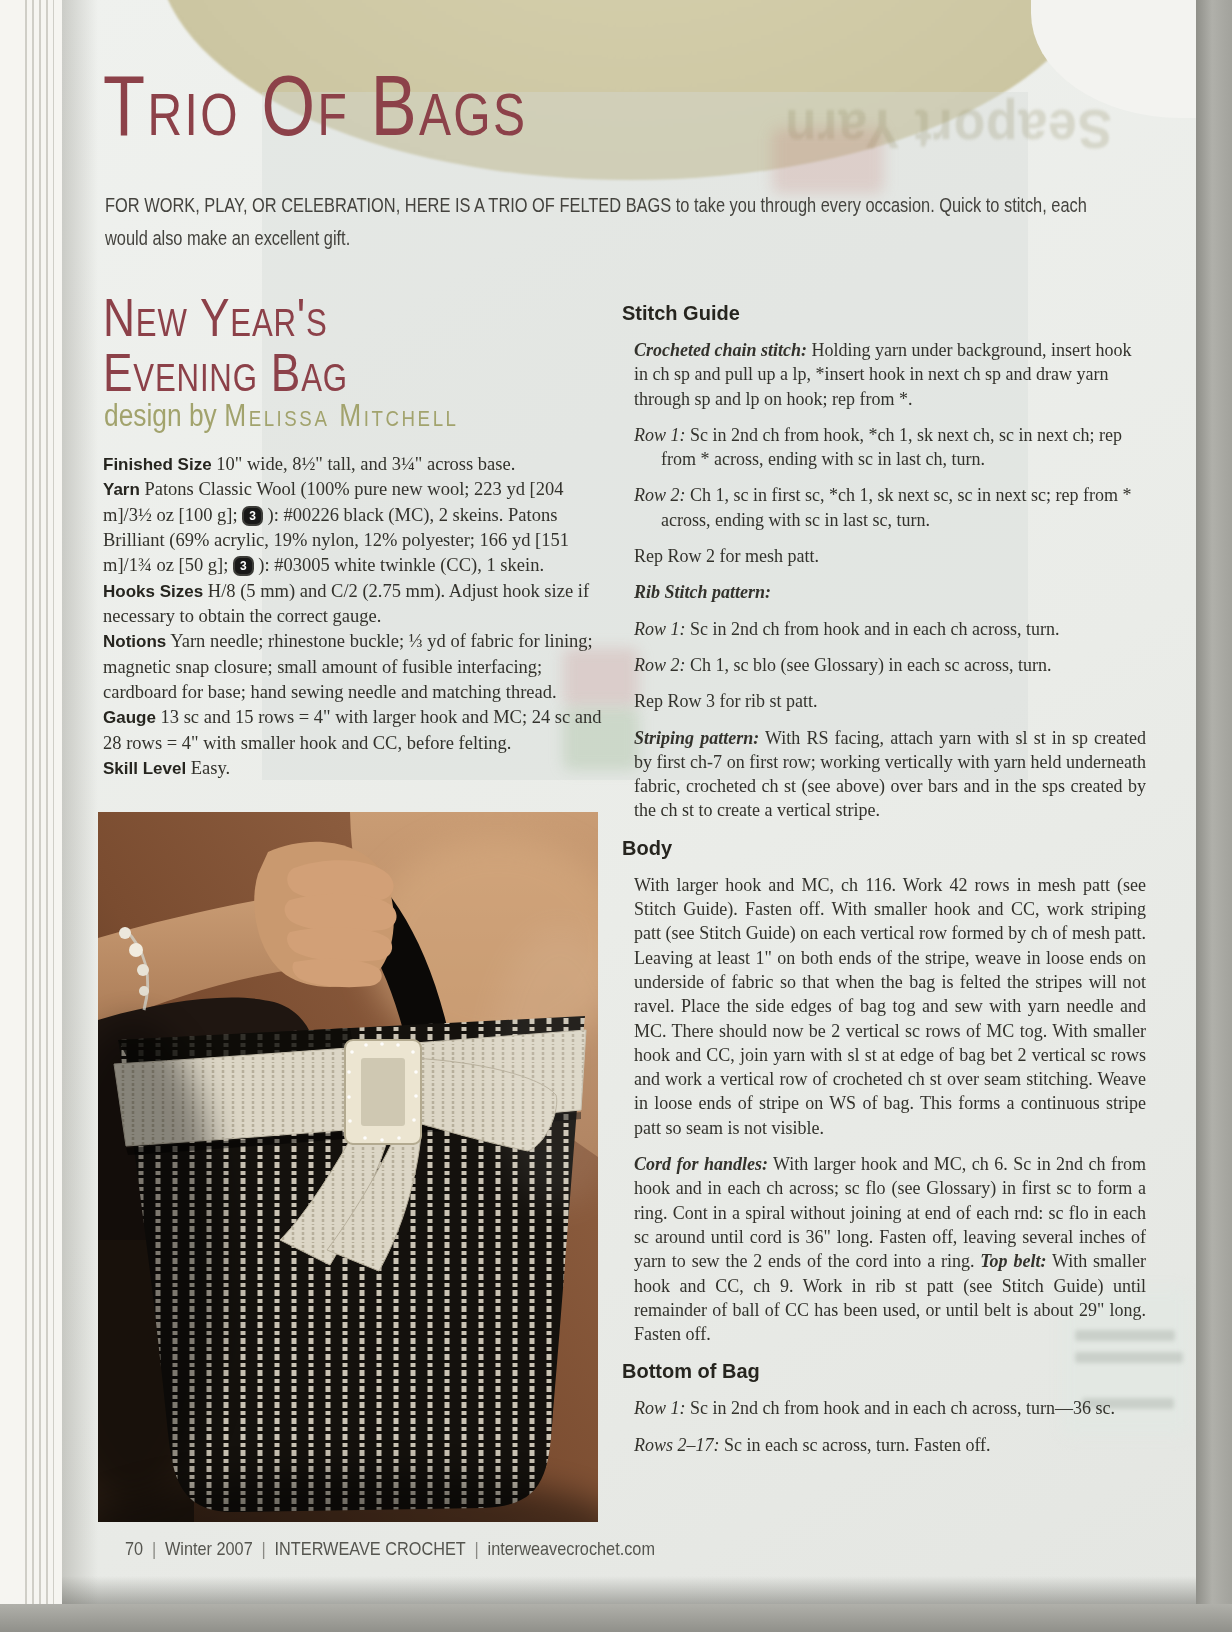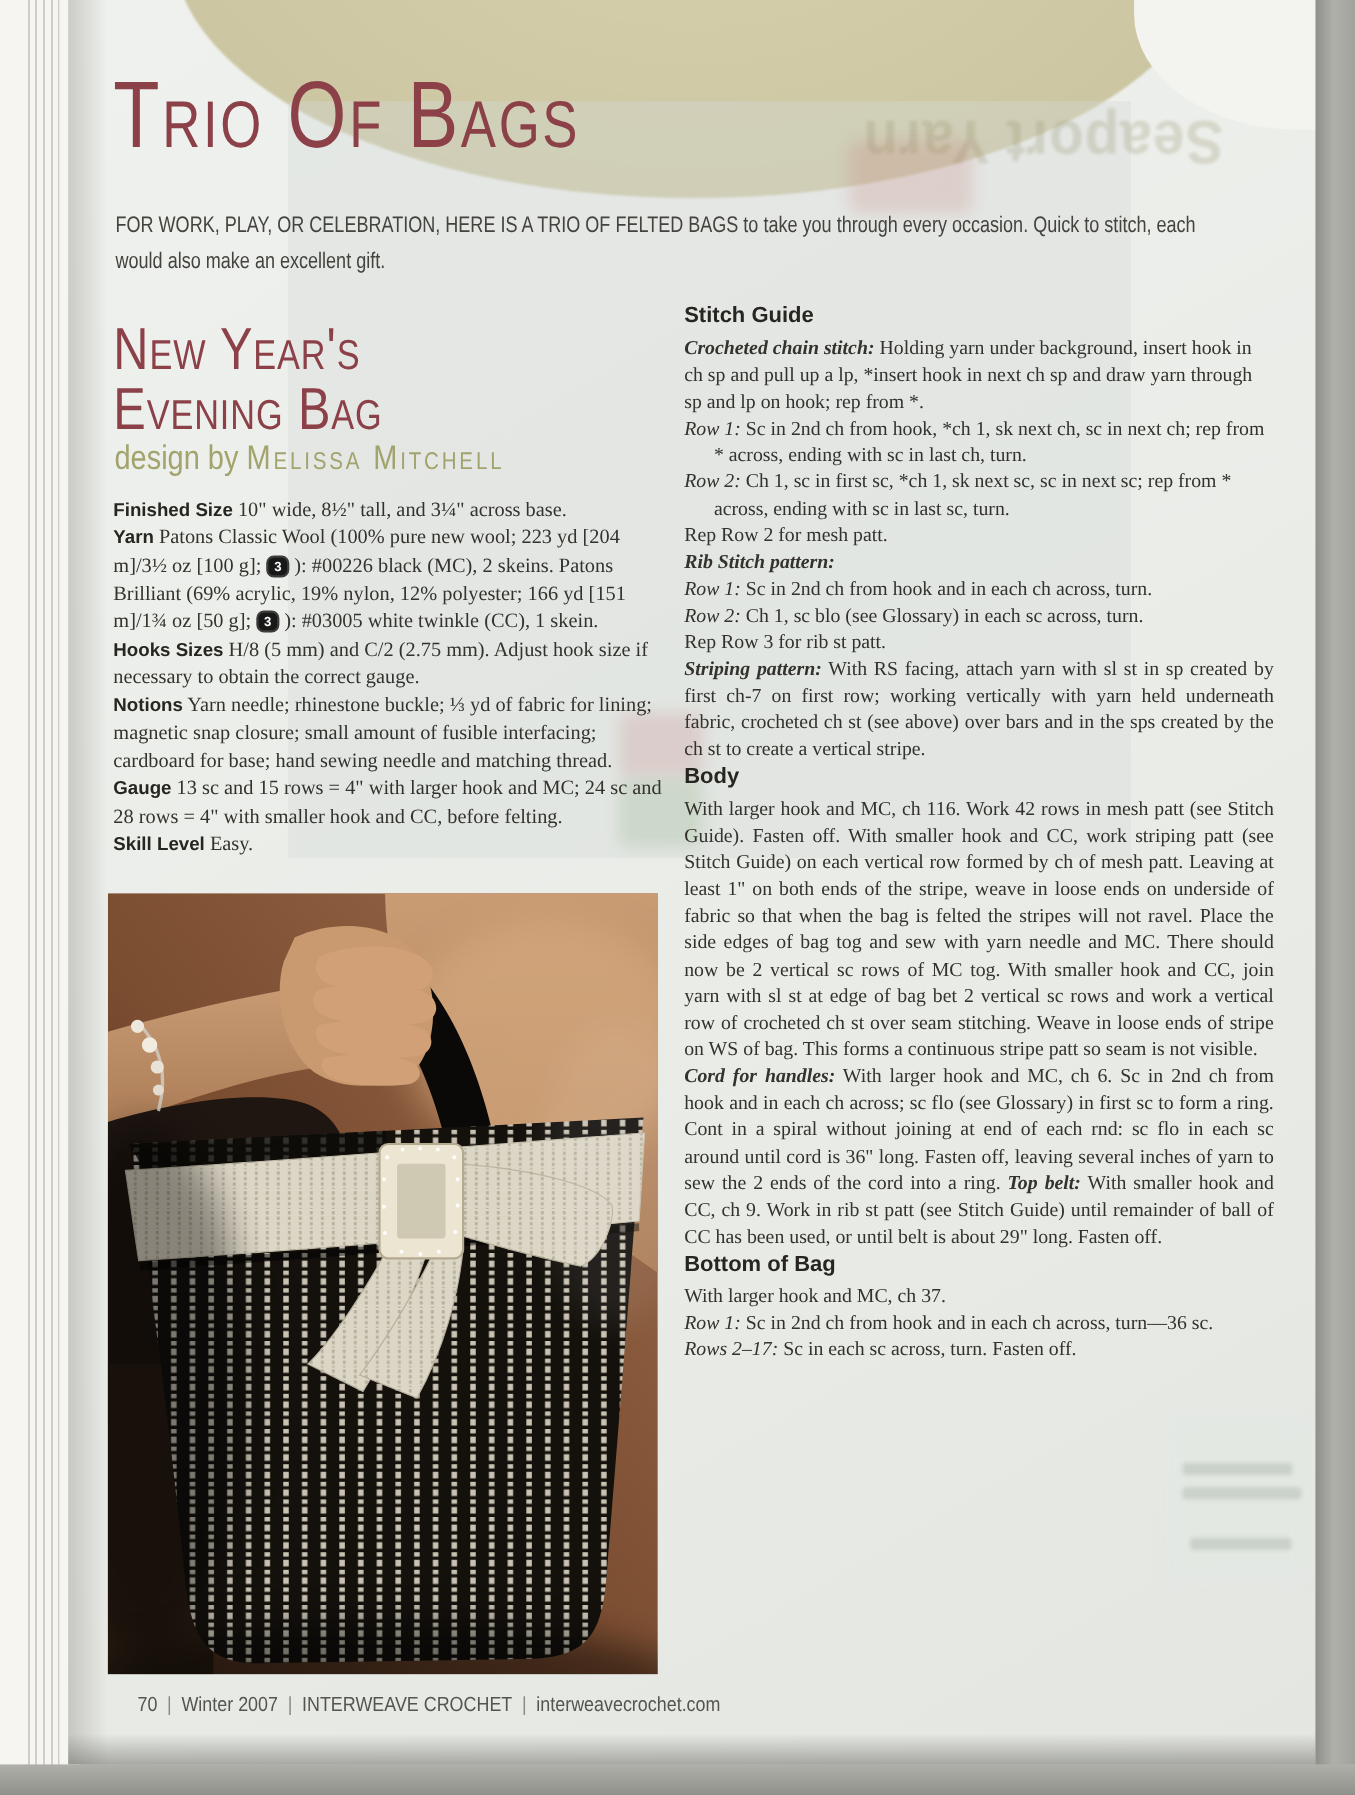--- a/index.html
+++ b/index.html
@@ -58,25 +58,25 @@
     font-family:"Liberation Serif",serif;font-size:18.5px;line-height:1.37;color:#33322c;}
   .specs p{margin:0;}
   .lbl{font-family:"Liberation Sans",sans-serif;font-weight:bold;font-size:17px;color:#26251f;}
   .wbadge{display:inline-block;background:#181818;color:#fff;
     font-family:"Liberation Sans",sans-serif;font-size:12px;font-weight:bold;
     border-radius:7px;padding:0 5px;line-height:16px;border:2px solid #3c3c38;vertical-align:1px;}
   
   .photo{position:absolute;left:98px;top:812px;width:500px;height:710px;}
   .photo svg{display:block;}
   
-  .rightcol{position:absolute;left:622px;top:274px;width:536px;
+  .rightcol{position:absolute;left:622px;top:300px;width:536px;
     font-family:"Liberation Serif",serif;font-size:18px;line-height:1.35;color:#33322c;}
   .rightcol h3{font-family:"Liberation Sans",sans-serif;font-size:20px;font-weight:bold;
     color:#26251f;margin:0 0 4px 0;line-height:1.3;}
-  .rightcol p{margin:0;}
+  .rightcol p{margin:12px;}
   .lead{font-style:italic;}
   .lead.strong{font-weight:bold;}
   .hang{padding-left:27px;text-indent:-27px;}
   .hang2{padding-left:44px;text-indent:-44px;}
   .just{text-align:justify;}
   .gap-body{margin-top:17px;}
   .gap-bottom{margin-top:25px;}
   
   .footer{position:absolute;left:125px;top:1538px;font-size:18.5px;color:#55554f;
     transform:scaleX(.88);transform-origin:0 0;white-space:nowrap;}
@@ -209,21 +209,20 @@
   <p class="hang"><span class="lead">Row 1:</span><span> Sc in 2nd ch from hook and in each ch across, turn.</span></p>
   <p class="hang"><span class="lead">Row 2:</span><span> Ch 1, sc blo (see Glossary) in each sc across, turn.</span></p>
   <p><span class="lead"></span><span>Rep Row 3 for rib st patt.</span></p>
   <p class="just"><span class="lead strong">Striping pattern:</span><span> With RS facing, attach yarn with sl st in sp created by first ch-7 on first row; working vertically with yarn held underneath fabric, crocheted ch st (see above) over bars and in the sps created by the ch st to create a vertical stripe.</span></p>
 
   <h3 class="gap-body">Body</h3>
   <p class="just">With larger hook and MC, ch 116. Work 42 rows in mesh patt (see Stitch Guide). Fasten off. With smaller hook and CC, work striping patt (see Stitch Guide) on each vertical row formed by ch of mesh patt. Leaving at least 1" on both ends of the stripe, weave in loose ends on underside of fabric so that when the bag is felted the stripes will not ravel. Place the side edges of bag tog and sew with yarn needle and MC. There should now be 2 vertical sc rows of MC tog. With smaller hook and CC, join yarn with sl st at edge of bag bet 2 vertical sc rows and work a vertical row of crocheted ch st over seam stitching. Weave in loose ends of stripe on WS of bag. This forms a continuous stripe patt so seam is not visible.</p>
   <p class="just"><span class="lead strong">Cord for handles:</span><span> With larger hook and MC, ch 6. Sc in 2nd ch from hook and in each ch across; sc flo (see Glossary) in first sc to form a ring. Cont in a spiral without joining at end of each rnd: sc flo in each sc around until cord is 36" long. Fasten off, leaving several inches of yarn to sew the 2 ends of the cord into a ring. </span><span class="lead strong">Top belt:</span><span> With smaller hook and CC, ch 9. Work in rib st patt (see Stitch Guide) until remainder of ball of CC has been used, or until belt is about 29" long. Fasten off.</span></p>
 
   <h3 class="gap-bottom">Bottom of Bag</h3>
-  <p>With larger hook and MC, ch 37.</p>
   <p class="hang2"><span class="lead">Row 1:</span><span> Sc in 2nd ch from hook and in each ch across, turn—36 sc.</span></p>
   <p><span class="lead">Rows 2–17:</span><span> Sc in each sc across, turn. Fasten off.</span></p>
 </div>
 
 <div class="footer">
   <span>70</span><span class="sep">|</span><span>Winter 2007</span><span class="sep">|</span><span>INTERWEAVE CROCHET</span><span class="sep">|</span><span>interweavecrochet.com</span>
 </div>
 
 <div class="page-bottom-shadow"></div>
 <div class="right-edge"></div>

